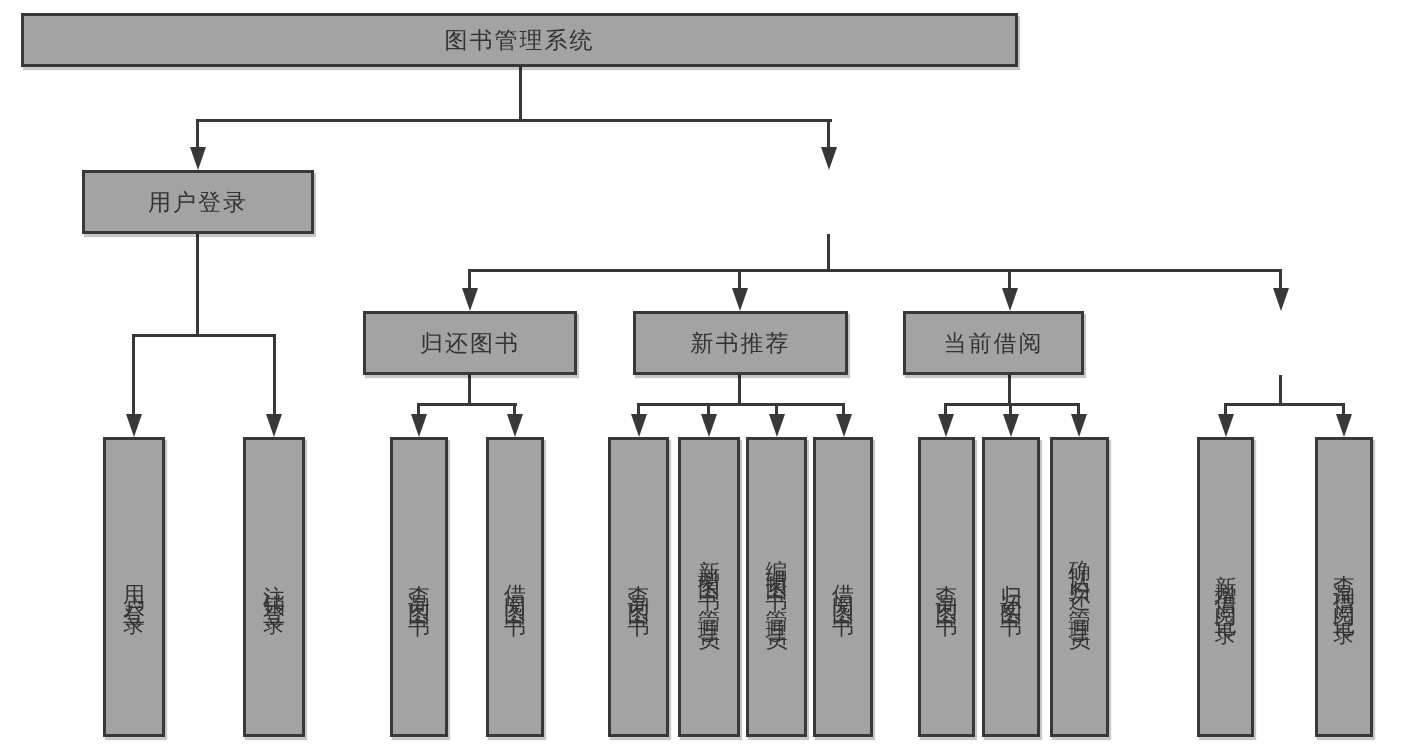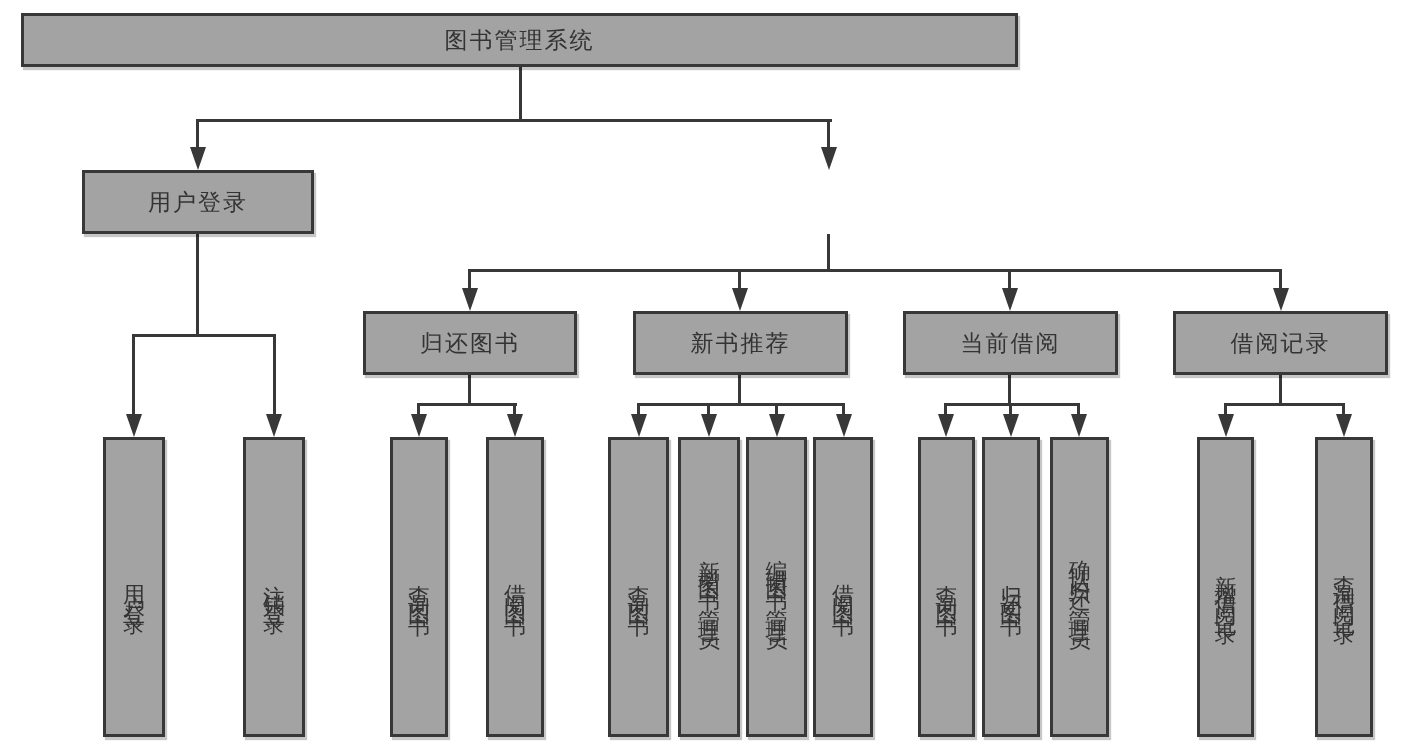--- a/index.html
+++ b/index.html
@@ -135,25 +135,22 @@
   <div class="node" style="left:82px; top:170px; width:232px; height:64px;">
     <span>用户登录</span>
   </div>
 
   <div class="node" style="left:363px; top:311px; width:214px; height:64px;">
     <span>归还图书</span>
   </div>
   <div class="node" style="left:633px; top:311px; width:215px; height:64px;">
     <span>新书推荐</span>
   </div>
-  <div class="node" style="left:903px; top:311px; width:215px; height:64px;">
+  <div class="node" style="left:903px; top:311px; width:181px; height:64px;">
     <span>当前借阅</span>
-  </div>
-  <div class="node" style="left:1173px; top:311px; width:215px; height:64px;">
-    <span>借阅记录</span>
   </div>
 
   <div class="node leaf" style="left:103px; top:437px; width:62px; height:300px;">
     <span class="vtext">用户登录</span>
   </div>
   <div class="node leaf" style="left:243px; top:437px; width:62px; height:300px;">
     <span class="vtext">注销登录</span>
   </div>
 
   <div class="node leaf" style="left:390px; top:437px; width:58px; height:300px;">

